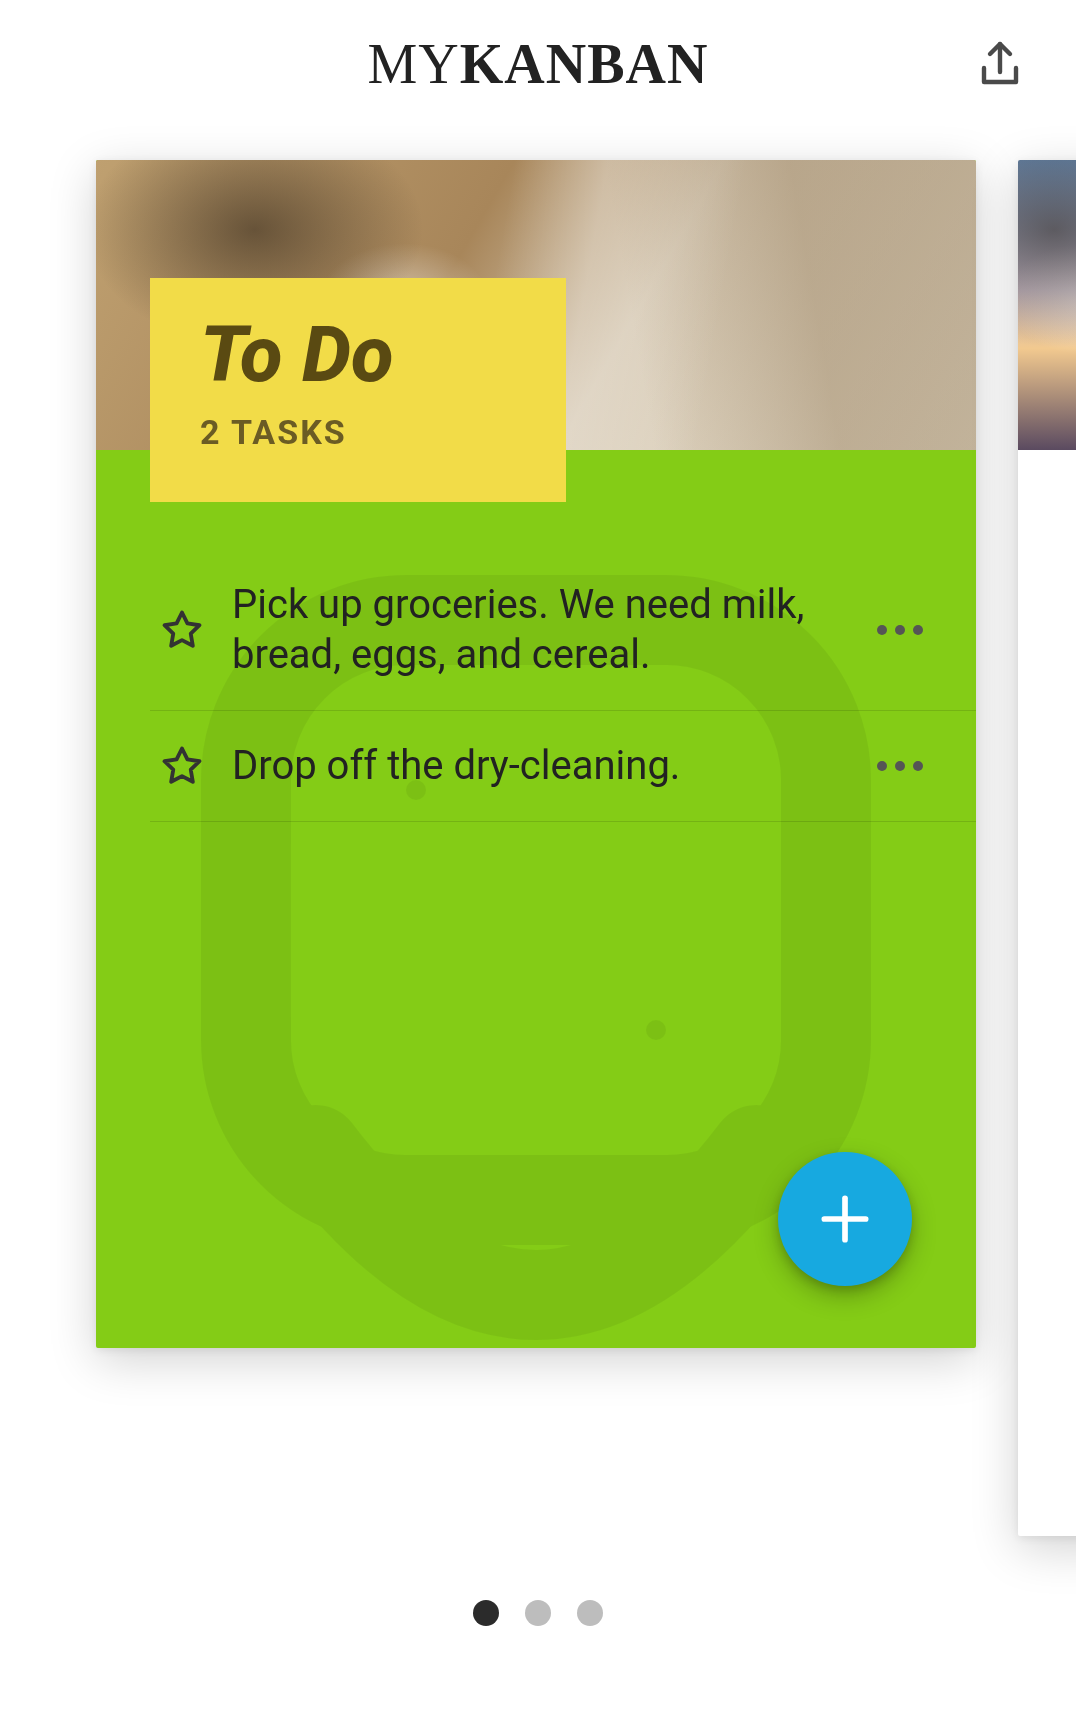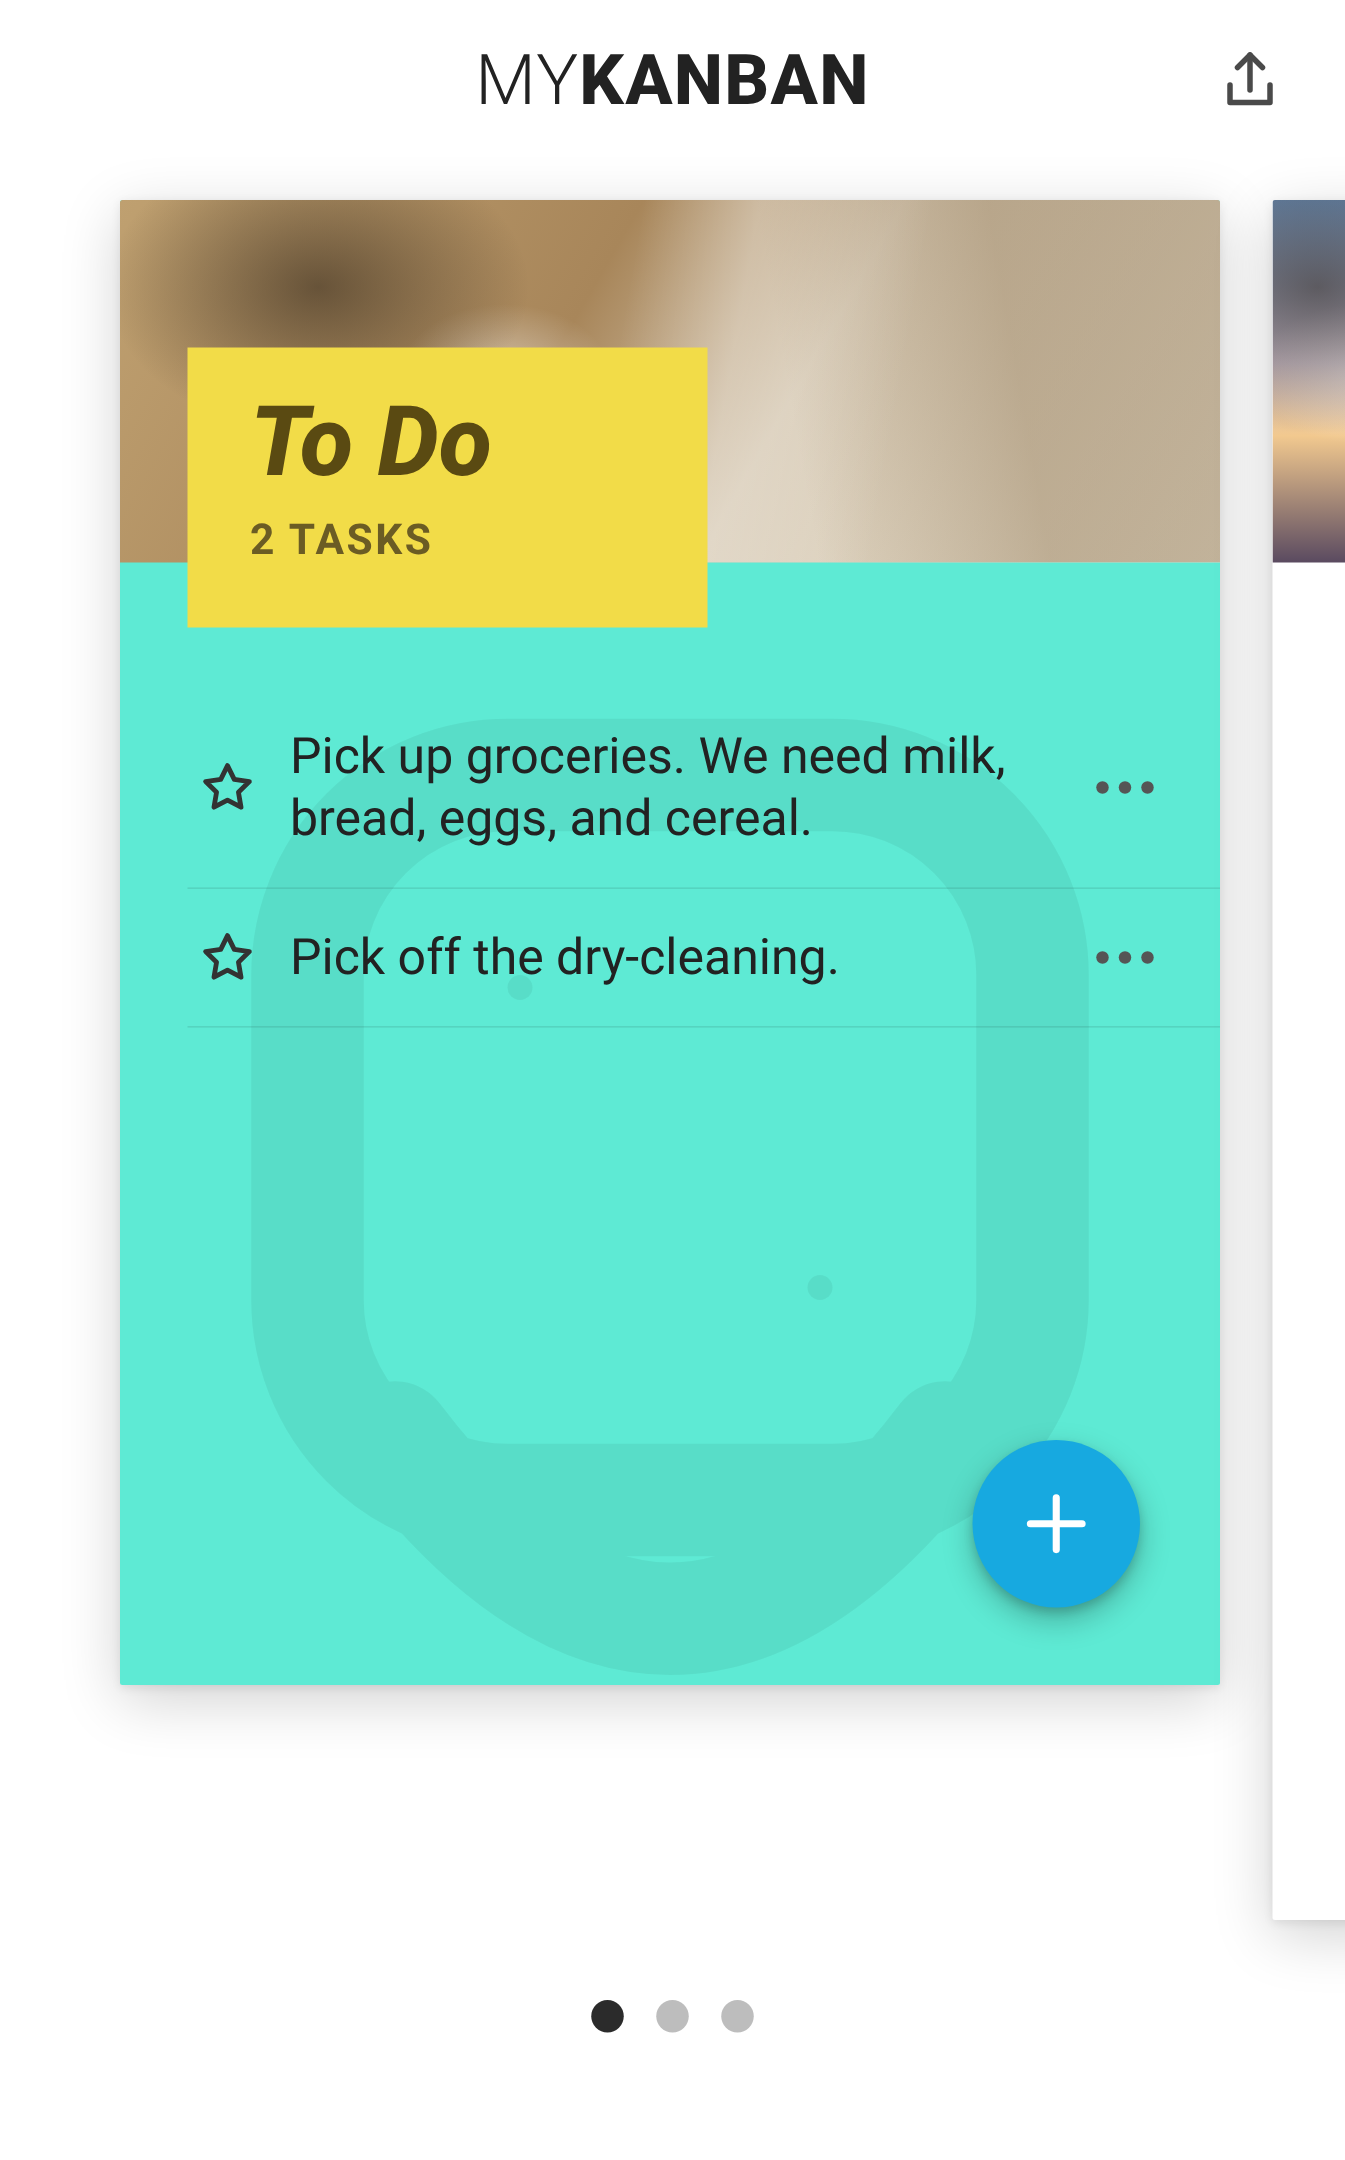--- a/index.html
+++ b/index.html
@@ -16,39 +16,40 @@
       top: 0; left: 0; right: 0;
       height: 128px;
       display: flex;
       align-items: center;
       justify-content: center;
     }
     .app-title {
       font-size: 56px;
       letter-spacing: 1px;
       color: #222;
+      font-family: Liberation Serif, serif;
     }
     .app-title .my { font-weight: 300; }
     .app-title .kanban { font-weight: 800; }
     .share-btn {
       position: absolute;
       right: 48px;
       top: 36px;
       width: 56px; height: 56px;
       display: flex; align-items: center; justify-content: center;
       color: #4a4a4a;
       cursor: pointer;
     }
     .card-wrap {
       position: absolute;
       top: 160px;
       left: 96px;
       width: 880px;
       height: 1188px;
-      background: #5eead4;
+      background: #84cc16;
       box-shadow: 0 12px 48px rgba(0,0,0,0.18), 0 2px 8px rgba(0,0,0,0.08);
       border-radius: 2px;
       overflow: hidden;
     }
     
     .card-peek {
       position: absolute;
       top: 160px;
       left: 1018px;
       width: 200px;
@@ -218,21 +219,21 @@
           <span></span>
           <span></span>
       </div>
     </div>
     <div class="task-row">
       <div class="star">
         <svg width="42" height="42" viewBox="0 0 24 24" fill="none" stroke="currentColor" stroke-width="2.2" stroke-linejoin="round">
           <polygon points="12 2 15.09 8.26 22 9.27 17 14.14 18.18 21.02 12 17.77 5.82 21.02 7 14.14 2 9.27 8.91 8.26 12 2"></polygon>
         </svg>
       </div>
-      <div class="task-text">Pick off the dry-cleaning.</div>
+      <div class="task-text">Drop off the dry-cleaning.</div>
       <div class="more">
         <span></span>
           <span></span>
           <span></span>
       </div>
     </div>
   </div>
 
   <div class="fab">
     <svg width="62" height="62" viewBox="0 0 24 24" fill="none" stroke="currentColor" stroke-width="2.2" stroke-linecap="round">

